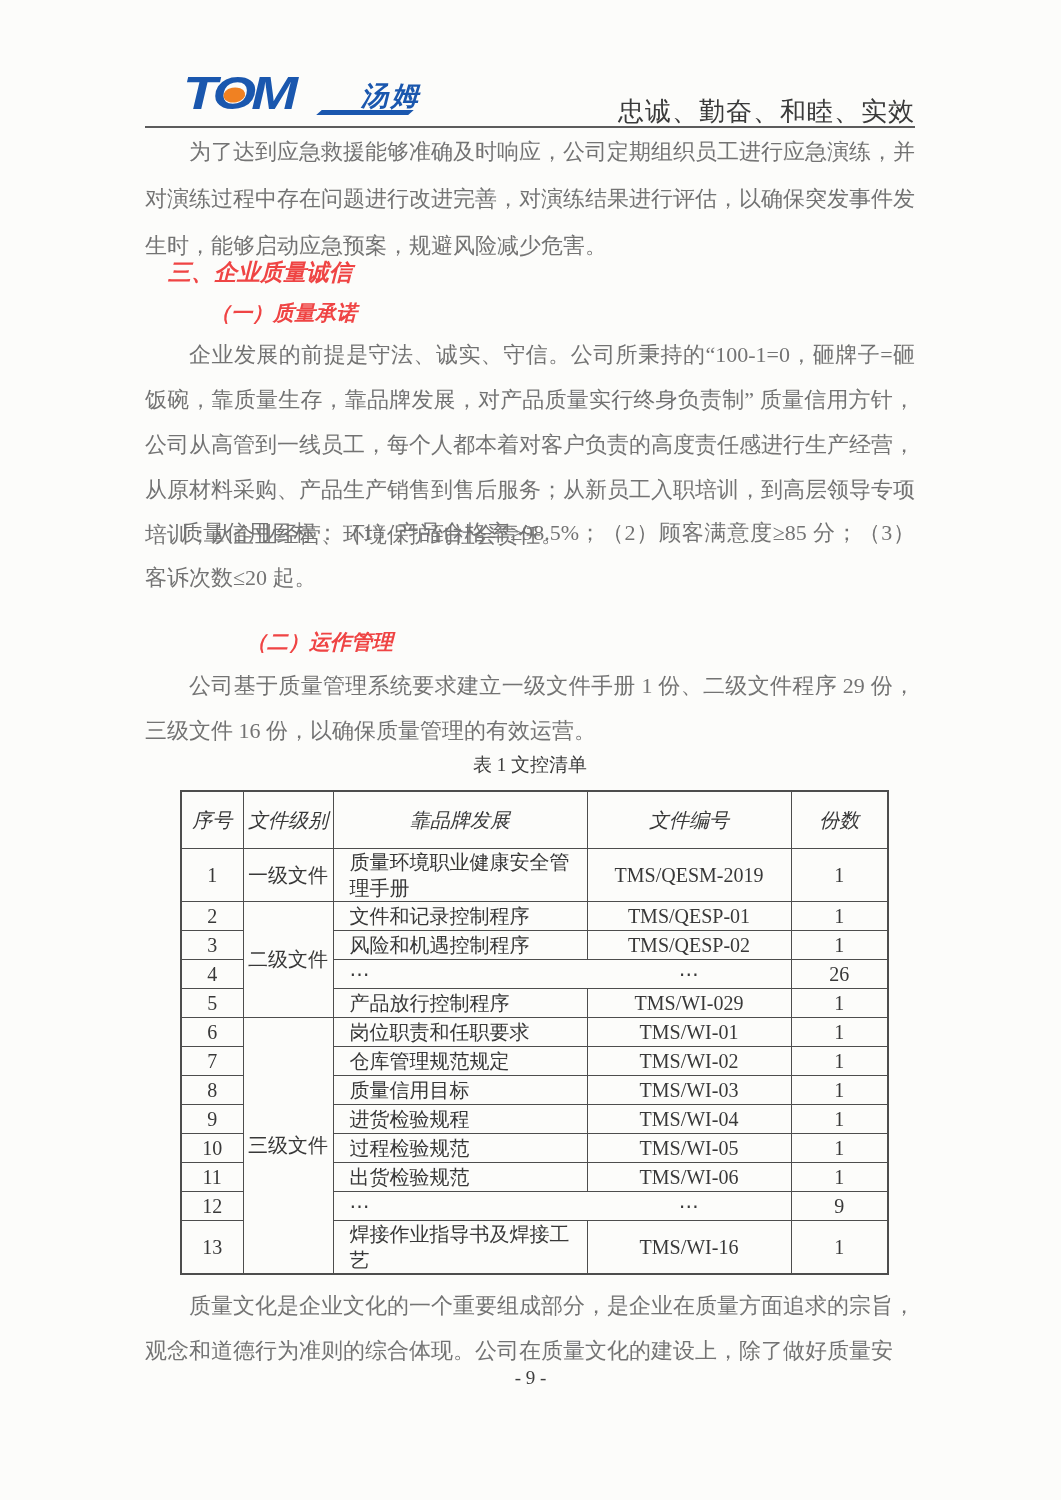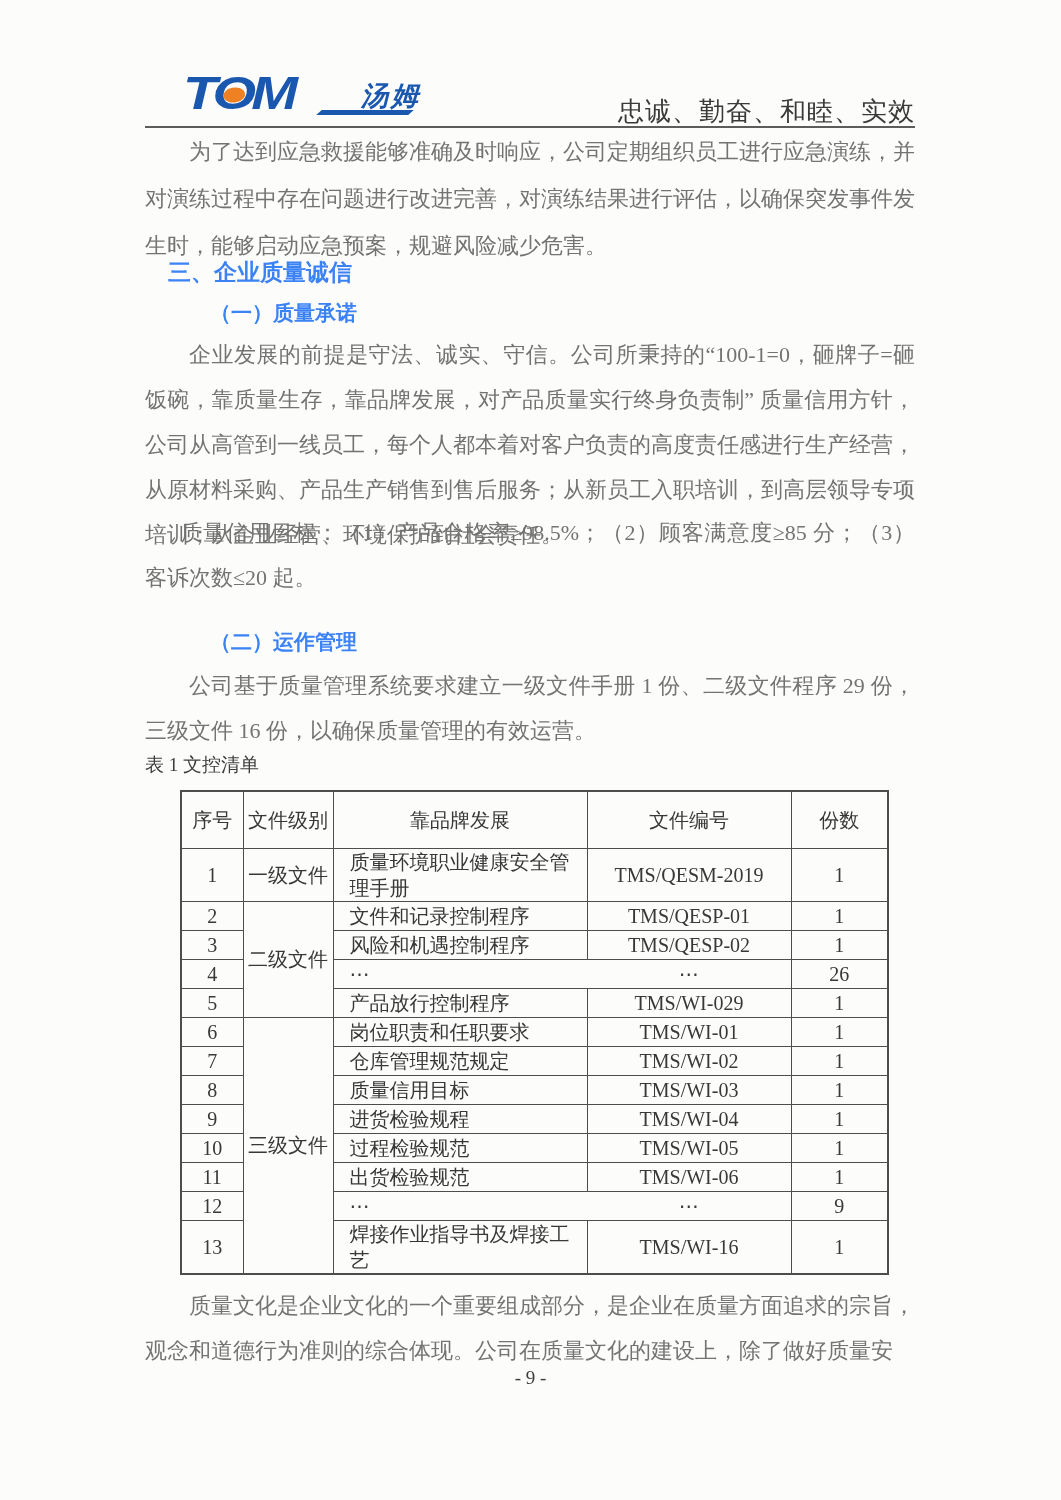--- a/index.html
+++ b/index.html
@@ -52,42 +52,42 @@
   
   .para{
     position:absolute;left:145px;width:770px;margin:0;
     font-size:22px;line-height:45px;
     text-align:justify;text-indent:2em;
     color:#737373;
   }
   .h-sec,.h-sub{
     position:absolute;margin:0;
     font-family:"Liberation Sans","DejaVu Sans",sans-serif;
-    font-weight:bold;color:#3b82f6;line-height:40px;
+    font-weight:bold;color:#ef4444;line-height:40px;font-style:italic;
   }
   .h-sec{left:168px;font-size:23px;}
   .h-sub{left:210px;font-size:21px;}
   .caption{
     position:absolute;left:145px;width:770px;margin:0;
-    font-size:19px;line-height:26px;color:#3d3d3d;
+    text-align:center;font-size:19px;line-height:26px;color:#3d3d3d;
   }
   
   .doc-table{
     position:absolute;left:180px;top:790px;
     width:707px;border-collapse:collapse;table-layout:fixed;
     font-size:20px;color:#383838;
   }
   .doc-table td{
     border:1px solid #4d4d4d;
     text-align:center;vertical-align:middle;
     padding:0 4px;line-height:26px;
     overflow:hidden;
   }
   .doc-table{border:2px solid #4d4d4d;}
-  .tr-head{height:57px;}
+  .tr-head{height:57px;font-style:italic;}
   .tr-tall{height:53px;}
   .tr-std{height:29px;}
   td.cell-name{text-align:left;padding-left:16px;}
   td.cell-level{padding:0 0;}
   td.bh-right{border-right-style:hidden;}
   td.bh-left{border-left-style:hidden;}
   
   .footer{
     position:absolute;left:0;top:1366px;width:1061px;margin:0;
     text-align:center;font-size:19px;line-height:24px;color:#3d3d3d;
@@ -108,21 +108,21 @@
 
   <p class="para" style="top:128px;line-height:47px;">为了达到应急救援能够准确及时响应，公司定期组织员工进行应急演练，并对演练过程中存在问题进行改进完善，对演练结果进行评估，以确保突发事件发生时，能够启动应急预案，规避风险减少危害。</p>
 
   <h2 class="h-sec" style="top:252px;">三、企业质量诚信</h2>
   <h3 class="h-sub" style="top:293px;">（一）质量承诺</h3>
 
   <p class="para" style="top:332px;">企业发展的前提是守法、诚实、守信。公司所秉持的“100-1=0，砸牌子=砸饭碗，靠质量生存，靠品牌发展，对产品质量实行终身负责制” 质量信用方针，公司从高管到一线员工，每个人都本着对客户负责的高度责任感进行生产经营，从原材料采购、产品生产销售到售后服务；从新员工入职培训，到高层领导专项培训；从企业经营、环境保护到社会责任。</p>
 
   <p class="para" style="top:510px;text-indent:1.6em;">质量信用目标：（1）产品合格率≥98.5%；（2）顾客满意度≥85 分；（3）客诉次数≤20 起。</p>
 
-  <h3 class="h-sub" style="top:622px;">（二）运作管理</h3>
+  <h3 class="h-sub" style="top:622px;margin-left:36px;">（二）运作管理</h3>
 
   <p class="para" style="top:663px;">公司基于质量管理系统要求建立一级文件手册 1 份、二级文件程序 29 份，三级文件 16 份，以确保质量管理的有效运营。</p>
 
   <p class="caption" style="top:752px;">表 1 文控清单</p>
 
   <table class="doc-table">
     <colgroup>
       <col style="width:62px">
         <col style="width:90px">
         <col style="width:254px">

